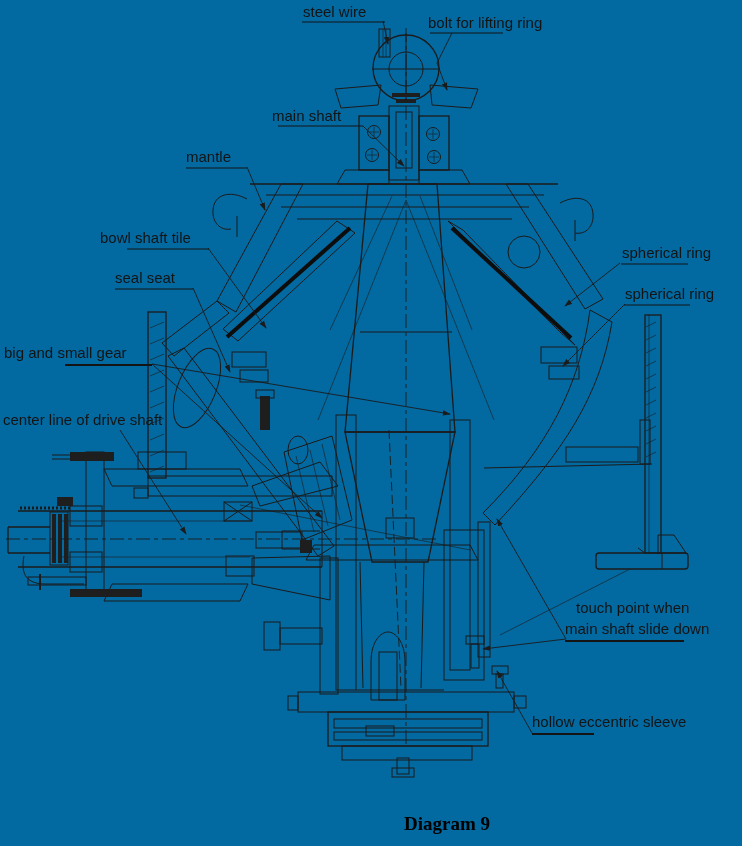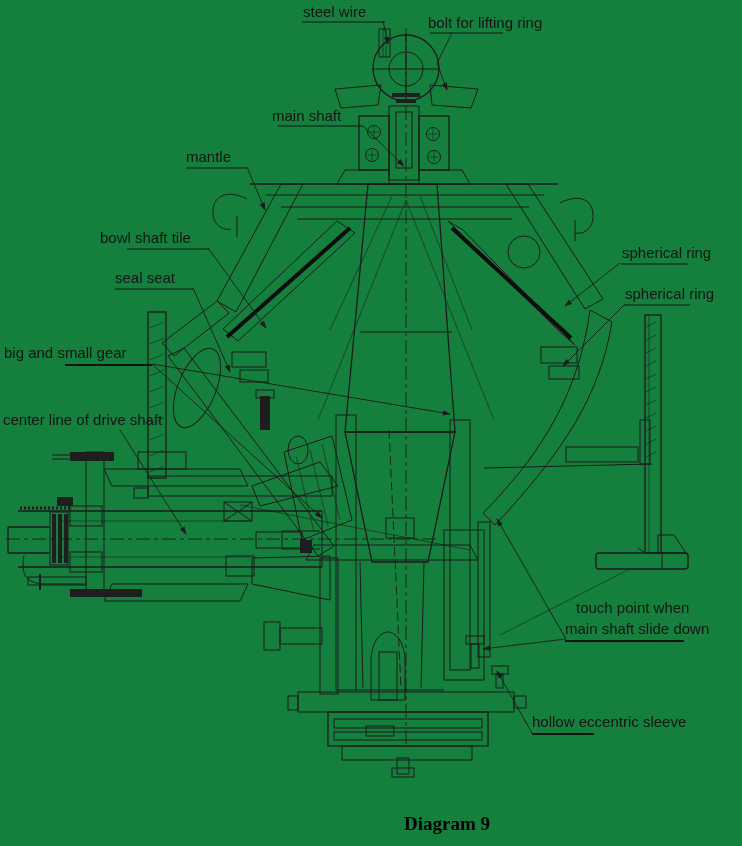--- a/index.html
+++ b/index.html
@@ -1,16 +1,16 @@
 <!DOCTYPE html>
 <html><head>
 <meta charset="utf-8">
 <style>
   html,body{margin:0;padding:0;background:#fff;}
-  #stage{position:relative;width:742px;height:846px;background:#15803d;overflow:hidden;
+  #stage{position:relative;width:742px;height:846px;background:#0369a1;overflow:hidden;
          font-family:"Liberation Sans",sans-serif;}
   svg{position:absolute;left:0;top:0;}
   .ol{fill:none;stroke:#1b1b1b;stroke-width:1.3;}
   .th{fill:none;stroke:#1b1b1b;stroke-width:1;}
   .tn{fill:none;stroke:#1b1b1b;stroke-width:0.6;}
   .liner{fill:none;stroke:#0d0d0d;stroke-width:4;}
   .dark{fill:#1e1e1e;stroke:none;}
   .leader{fill:none;stroke:#1b1b1b;stroke-width:0.9;}
   .cl{fill:none;stroke:#1b1b1b;stroke-width:0.9;stroke-dasharray:14 4 4 4;}
   .dash{fill:none;stroke:#1b1b1b;stroke-width:0.9;stroke-dasharray:9 4;}

